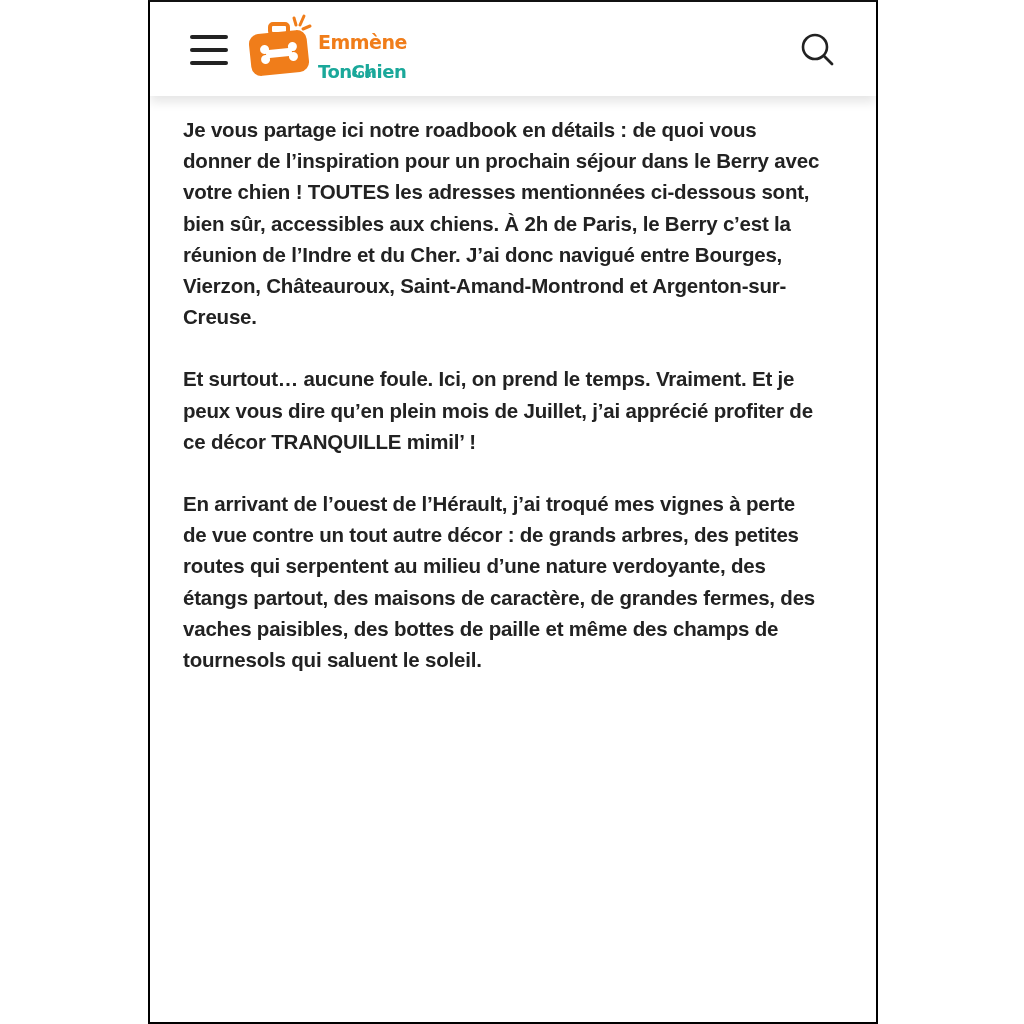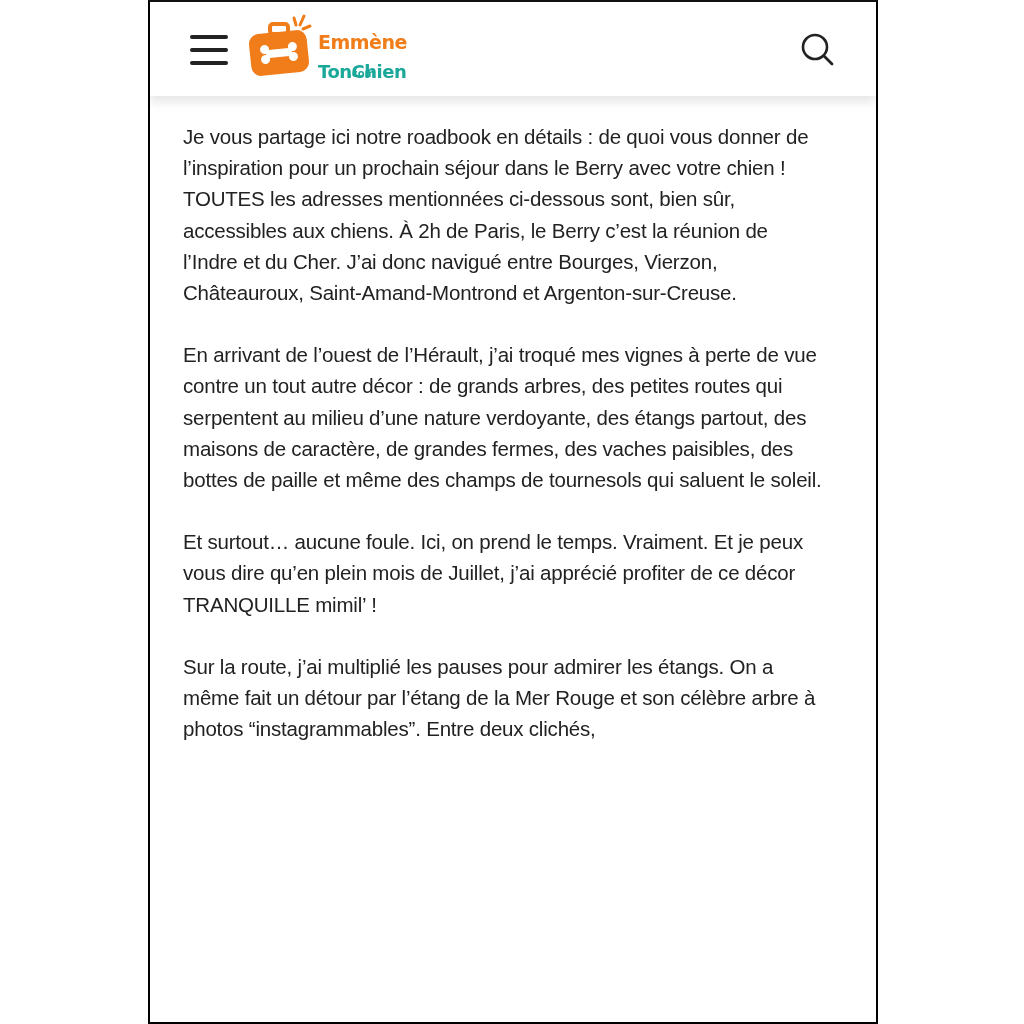--- a/index.html
+++ b/index.html
@@ -23,21 +23,21 @@
     .logo-text { position: absolute; left: 72px; top: 20px; font-family: "DejaVu Sans", sans-serif; font-weight: bold; line-height: 20px; }
     .logo-line1 { color: #f07d1a; font-size: 19px; letter-spacing: -0.5px; display: block; }
     .logo-line2 { color: #1aa89a; font-size: 18px; letter-spacing: -0.5px; display: block; margin-top: 10px; }
     .logo-com { position: absolute; left: 102px; top: 56px; color: #1aa89a; font-size: 10px; font-family: "DejaVu Sans", sans-serif; font-weight: bold; }
     .search { position: absolute; left: 650px; top: 30px; width: 36px; height: 36px; cursor: pointer; }
     .content {
       position: absolute; left: 33px; top: 112px; width: 640px;
       font-family: "Liberation Sans", sans-serif; font-size: 20.5px; line-height: 31.2px; color: #222;
       letter-spacing: -0.2px;
     }
-    .content p { margin: 7px 0 31px 0; }
+    .content p { margin: 0 0 31px 0; font-weight: bold; }
     .content h2 {
       font-family: "DejaVu Sans", sans-serif; font-weight: bold; font-size: 23px; color: #2d2a28;
       margin: 19px 0 10px 0; line-height: 30px; letter-spacing: -0.3px;
     }
   </style>
 </head>
 <body>
 
 <div class="frame">
   <header class="header">
@@ -76,17 +76,16 @@
     <div class="search">
       <svg width="36" height="36" viewBox="0 0 36 36">
         <circle cx="15" cy="15" r="12" fill="none" stroke="#222" stroke-width="2.6"></circle>
         <line x1="24" y1="24" x2="32" y2="32" stroke="#222" stroke-width="2.8" stroke-linecap="round"></line>
       </svg>
     </div>
   </header>
 
   <main class="content">
     <p>Je vous partage ici notre roadbook en détails : de quoi vous donner de l’inspiration pour un prochain séjour dans le Berry avec votre chien ! TOUTES les adresses mentionnées ci-dessous sont, bien sûr, accessibles aux chiens. À 2h de Paris, le Berry c’est la réunion de l’Indre et du Cher. J’ai donc navigué entre Bourges, Vierzon, Châteauroux, Saint-Amand-Montrond et Argenton-sur-Creuse.</p>
+    <p>Et surtout… aucune foule. Ici, on prend le temps. Vraiment. Et je peux vous dire qu’en plein mois de Juillet, j’ai apprécié profiter de ce décor TRANQUILLE mimil’ !</p>
     <p>En arrivant de l’ouest de l’Hérault, j’ai troqué mes vignes à perte de vue contre un tout autre décor : de grands arbres, des petites routes qui serpentent au milieu d’une nature verdoyante, des étangs partout, des maisons de caractère, de grandes fermes, des vaches paisibles, des bottes de paille et même des champs de tournesols qui saluent le soleil.</p>
-    <p>Et surtout… aucune foule. Ici, on prend le temps. Vraiment. Et je peux vous dire qu’en plein mois de Juillet, j’ai apprécié profiter de ce décor TRANQUILLE mimil’ !</p>
-    <p>Sur la route, j’ai multiplié les pauses pour admirer les étangs. On a même fait un détour par l’étang de la Mer Rouge et son célèbre arbre à photos “instagrammables”. Entre deux clichés,</p>
   </main>
 </div>
 
 </body></html>

